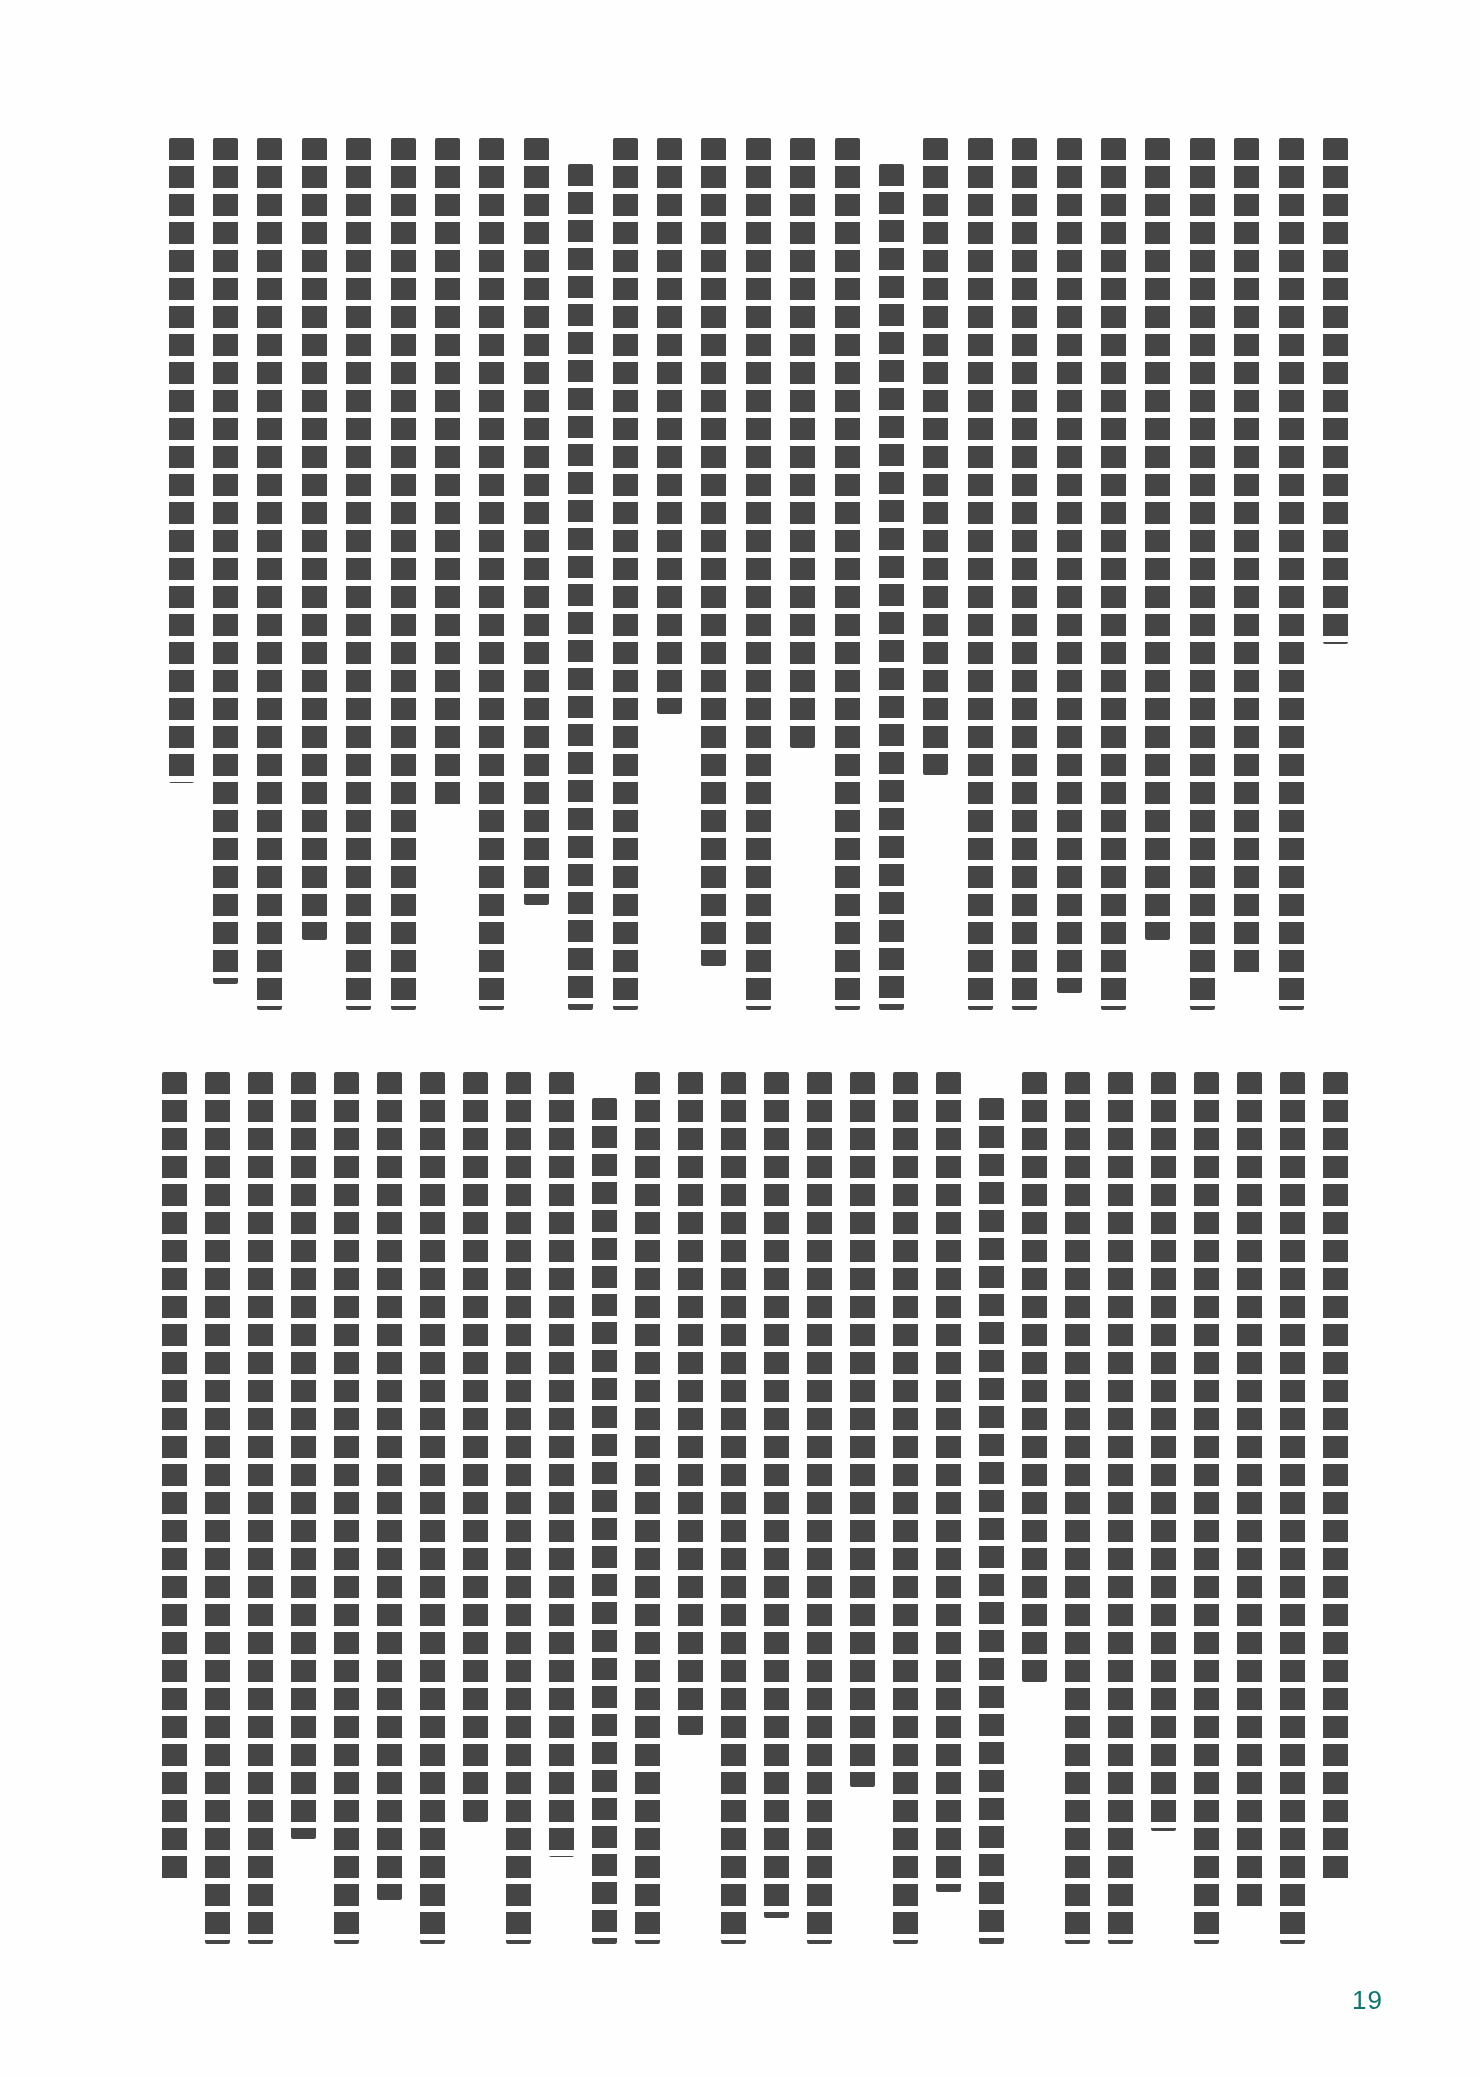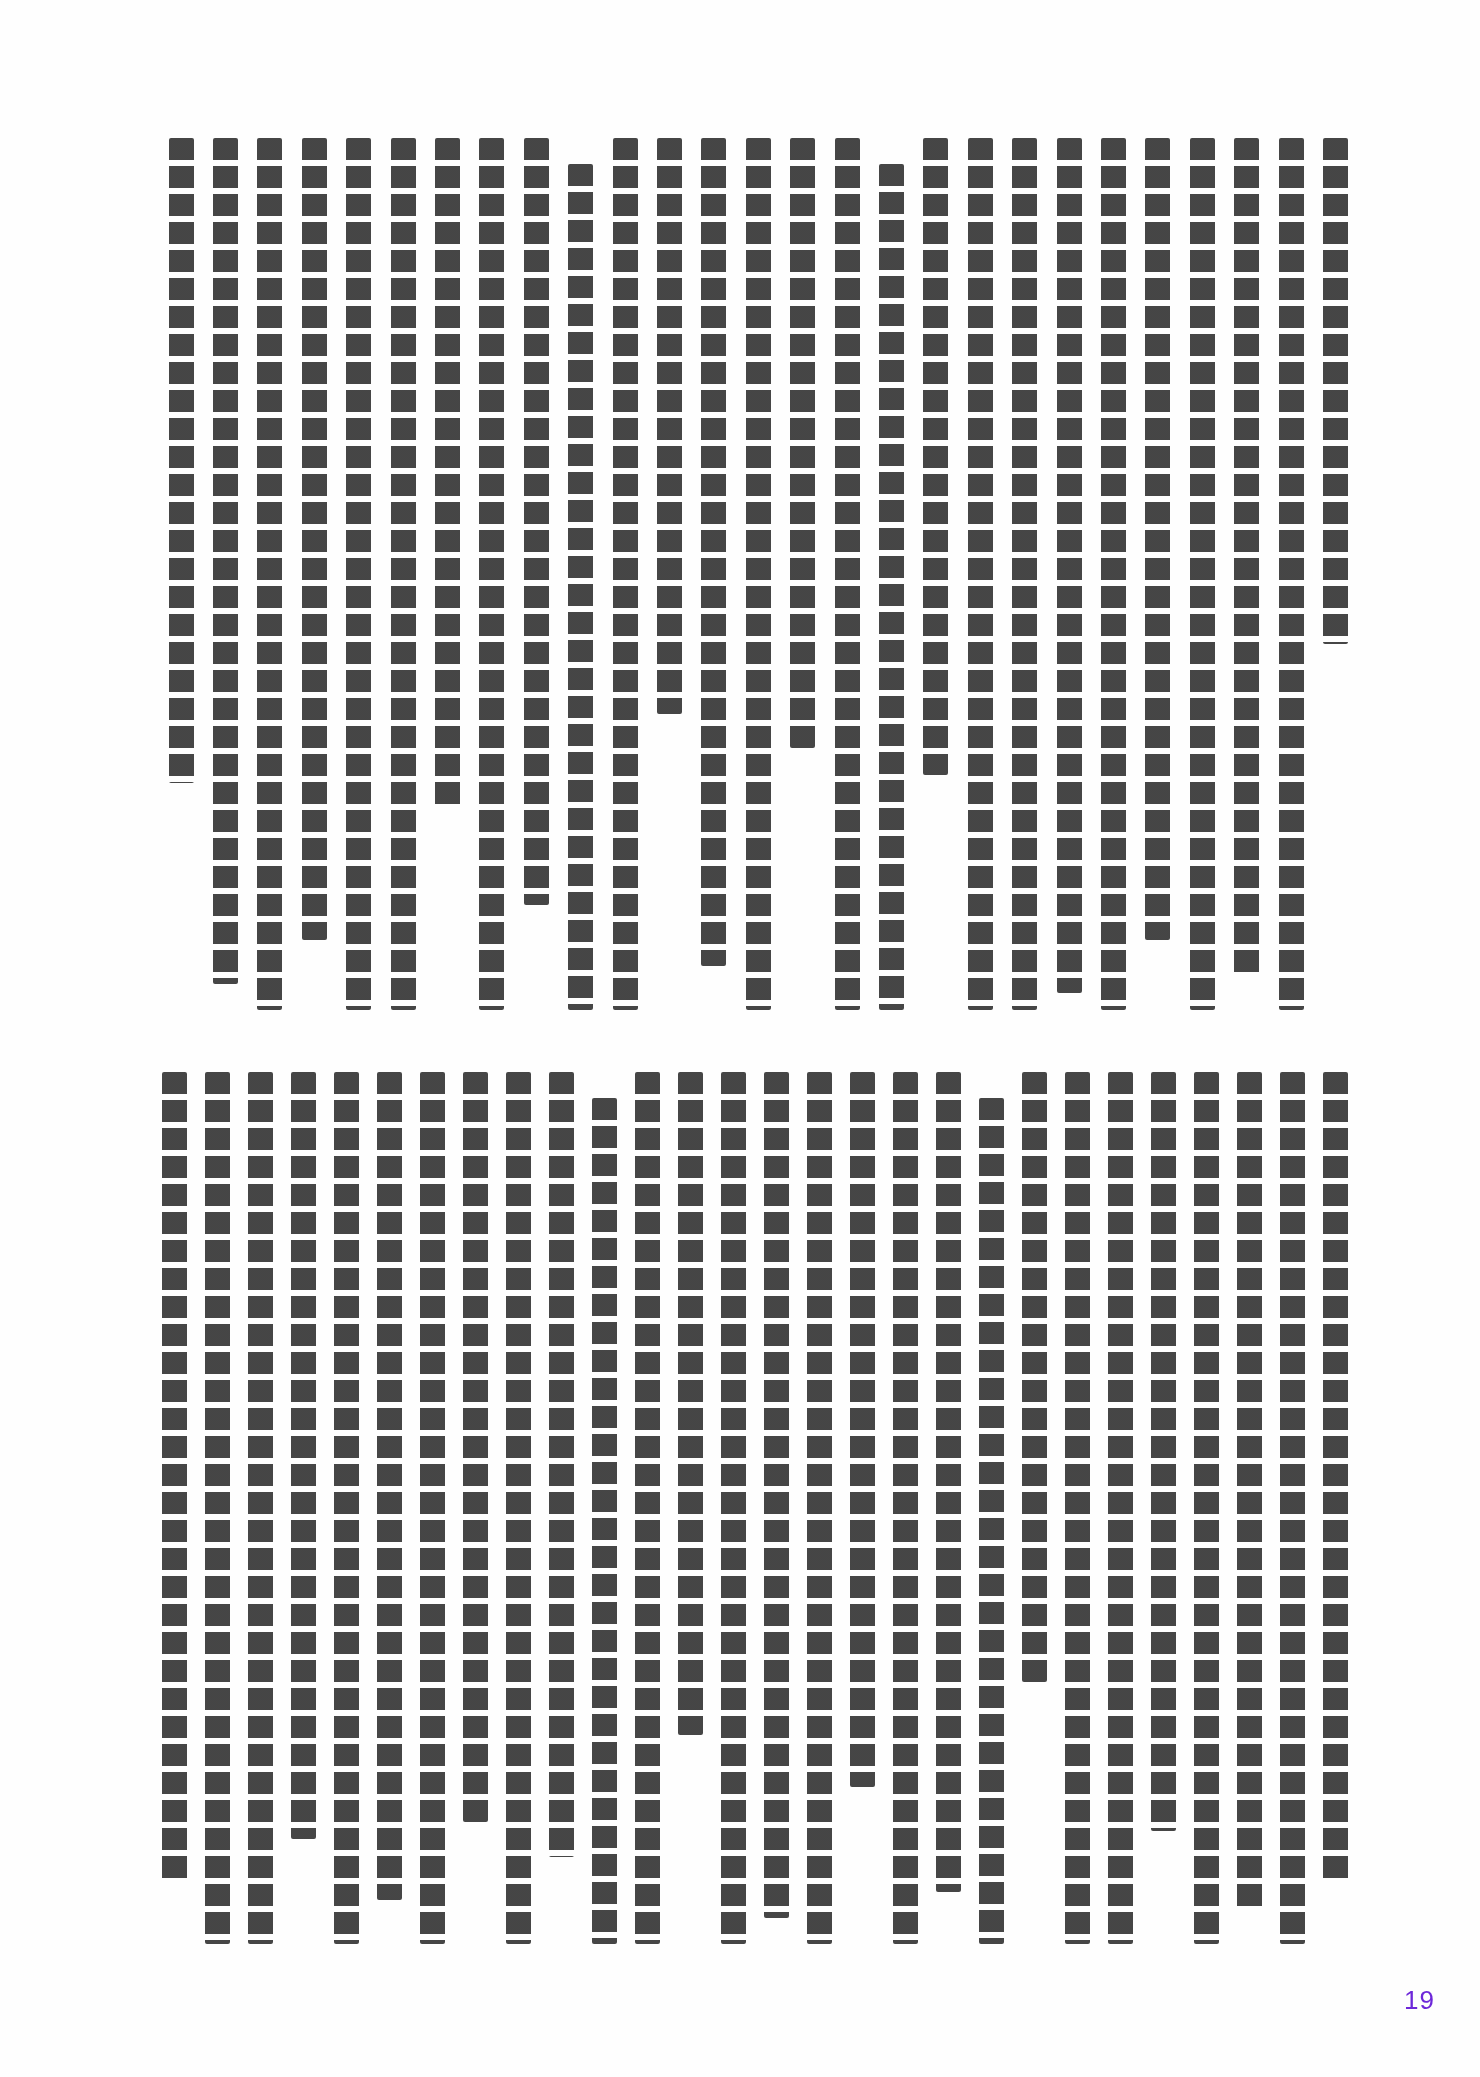--- a/index.html
+++ b/index.html
@@ -27,27 +27,27 @@
     background-image: repeating-linear-gradient(
       to bottom,
       var(--ink, #1d1d1d) 0px,
       var(--ink, #1d1d1d) 22px,
       transparent 22px,
       transparent 28px
     );
   }
   .pageno {
     position: absolute;
-    left: 1404px;
+    left: 1352px;
     top: 1987px;
     font-family: "Liberation Sans", "DejaVu Sans", sans-serif;
     font-size: 26px;
     line-height: 1;
     letter-spacing: 1px;
-    color: #6d28d9;
+    color: #0f766e;
   }
 </style>
 </head>
 <body>
 
 <div class="page">
 
   <div class="band" id="band-upper" style="left:167px; top:138px; width:1181px; height:872px;">
       <div class="txcol" style="right: 0px; top: 0px; height: 505.76px; width: 25px;"></div>
       <div class="txcol" style="right: 44.4px; top: 0px; height: 872px; width: 25px;"></div>

